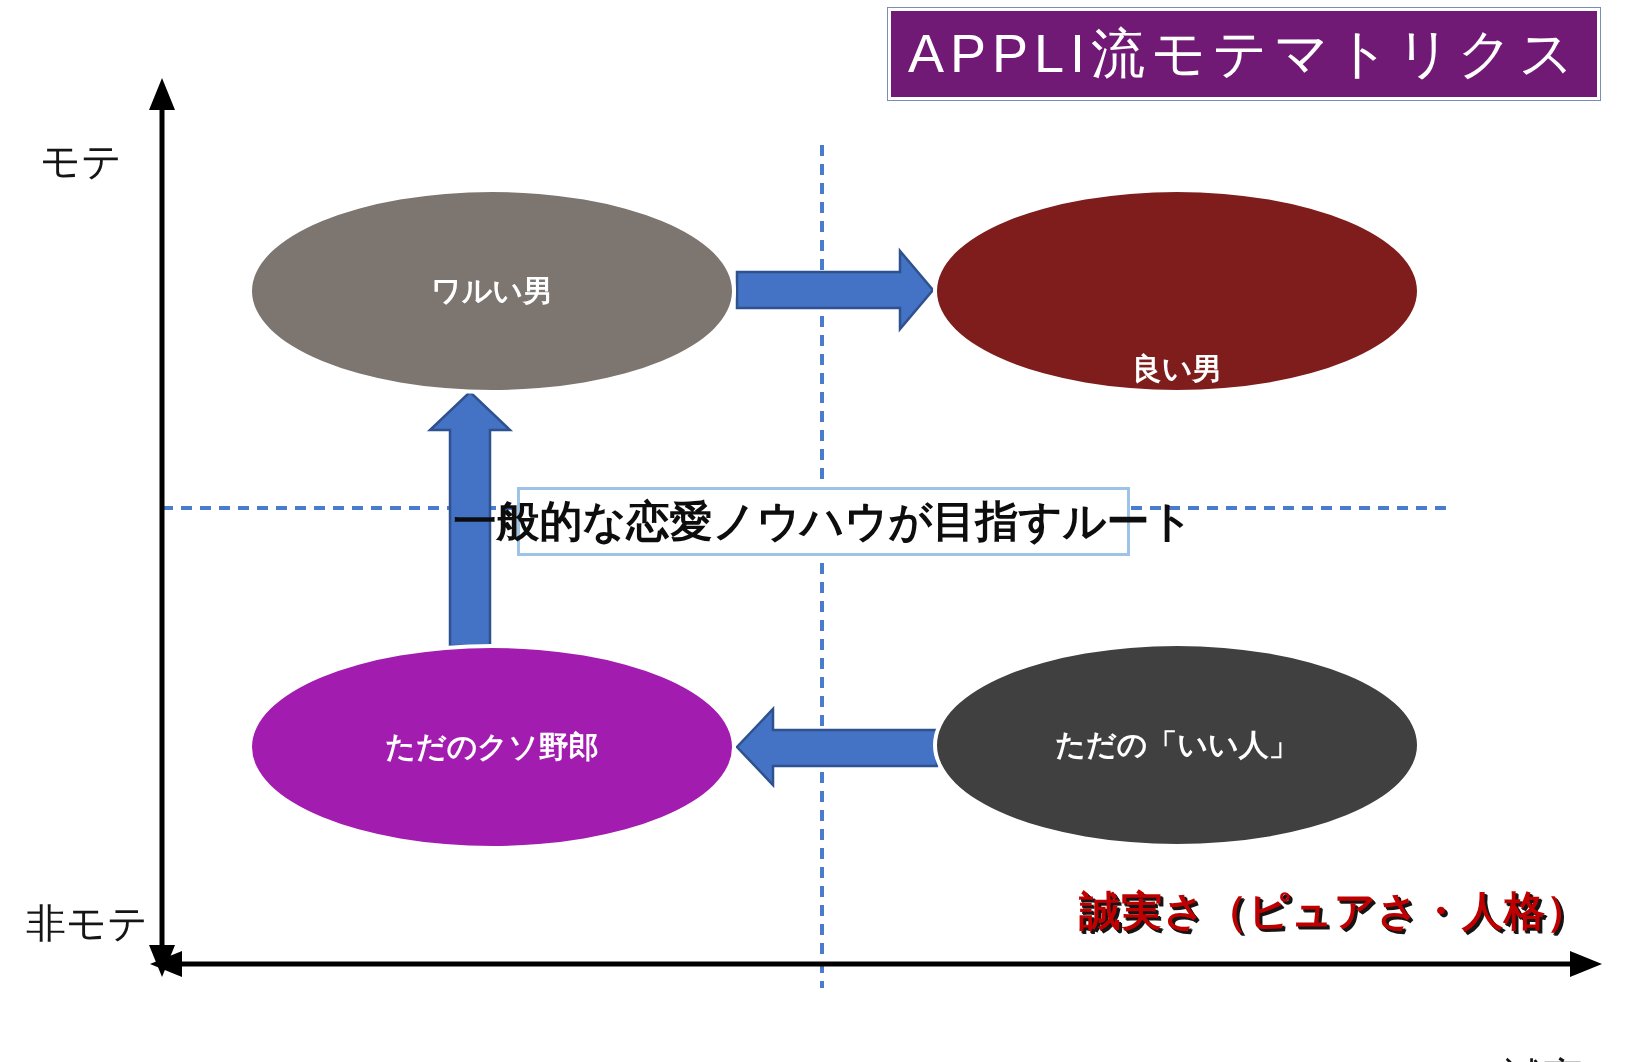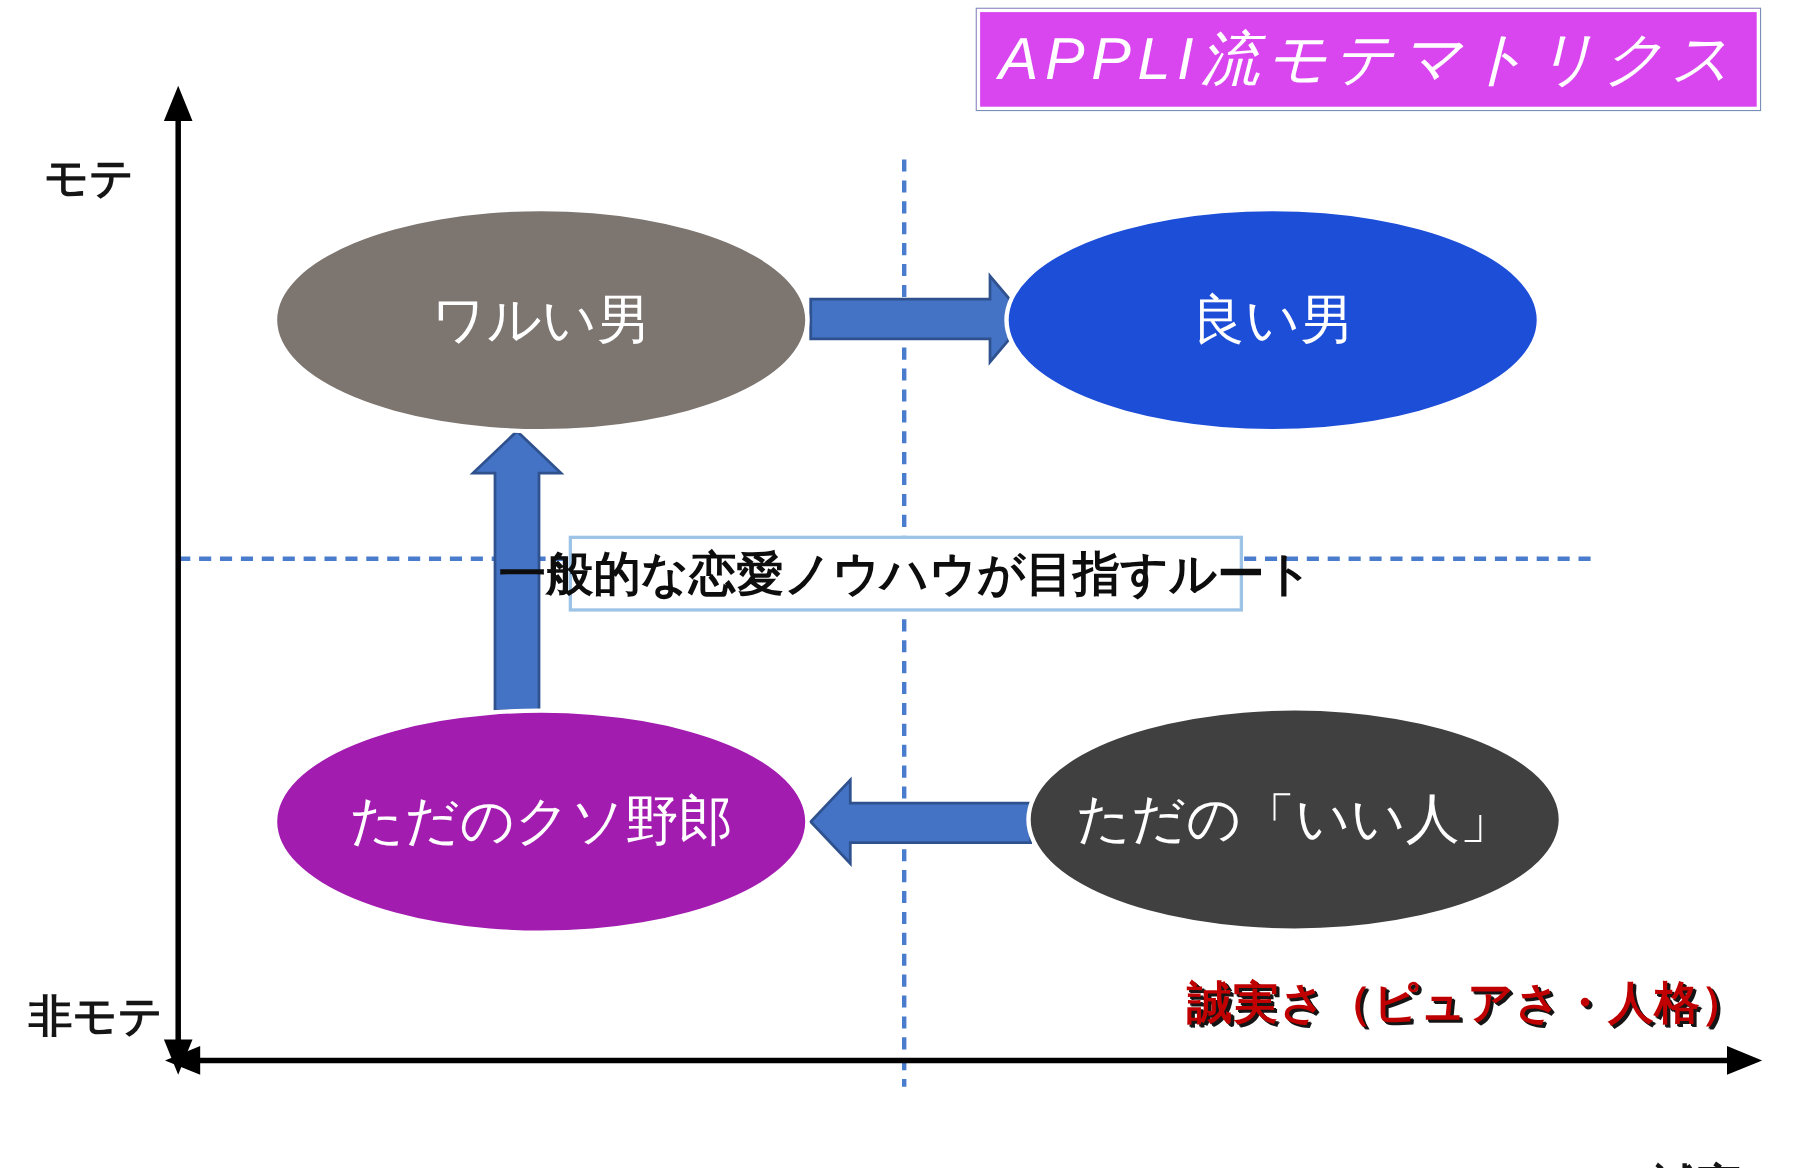--- a/index.html
+++ b/index.html
@@ -20,56 +20,56 @@
     position:absolute;
     color:#c00000;
     font-size:41px;font-weight:bold;
     letter-spacing:1px;
     text-shadow:2px 2px 0 #151515,3px 3px 0 #151515;
     white-space:nowrap;
   }
   .axis-end-label{
     position:absolute;
     color:#151515;
-    font-size:40px;font-weight:bold;
+    font-size:40px;font-weight:normal;
     white-space:nowrap;
   }
 
   
   .title-box{
     position:absolute;
     left:888px;top:8px;width:712px;height:92px;
-    background:#d946ef;
+    background:#701a75;
     border:3px solid #ffffff;
     box-shadow:0 0 0 1px rgba(47,82,143,.65);
     box-sizing:border-box;
-    display:flex;align-items:center;justify-content:center;font-style:italic;
+    display:flex;align-items:center;justify-content:center;
   }
   .title-box span{
     color:#ffffff;
     font-size:54px;font-weight:400;
     letter-spacing:6px;
     white-space:nowrap;
   }
 
   
   .node{
     position:absolute;
     border:4px solid #ffffff;
     border-radius:50%;
     box-sizing:border-box;
     display:flex;align-items:center;justify-content:center;
   }
   .node span{
     color:#ffffff;
-    font-size:49px;font-weight:normal;
+    font-size:30px;font-weight:bold;
     white-space:nowrap;
   }
   .node-top-left    {left:248px;top:188px;width:488px;height:206px;background:#7c7570;}
-  .node-top-right   {left:913px;top:188px;width:488px;height:206px;background:#1d4ed8;}
+  .node-top-right   {left:933px;top:188px;width:488px;height:206px;background:#7f1d1d;align-items:flex-end;}
   .node-bottom-left {left:248px;top:644px;width:488px;height:206px;background:#a21caf;}
   .node-bottom-right{left:933px;top:642px;width:488px;height:206px;background:#404040;}
 
   
   .route-box{
     position:absolute;
     left:517px;top:487px;width:613px;height:69px;
     background:#ffffff;
     border:3px solid #9dc3e6;
     box-sizing:border-box;

